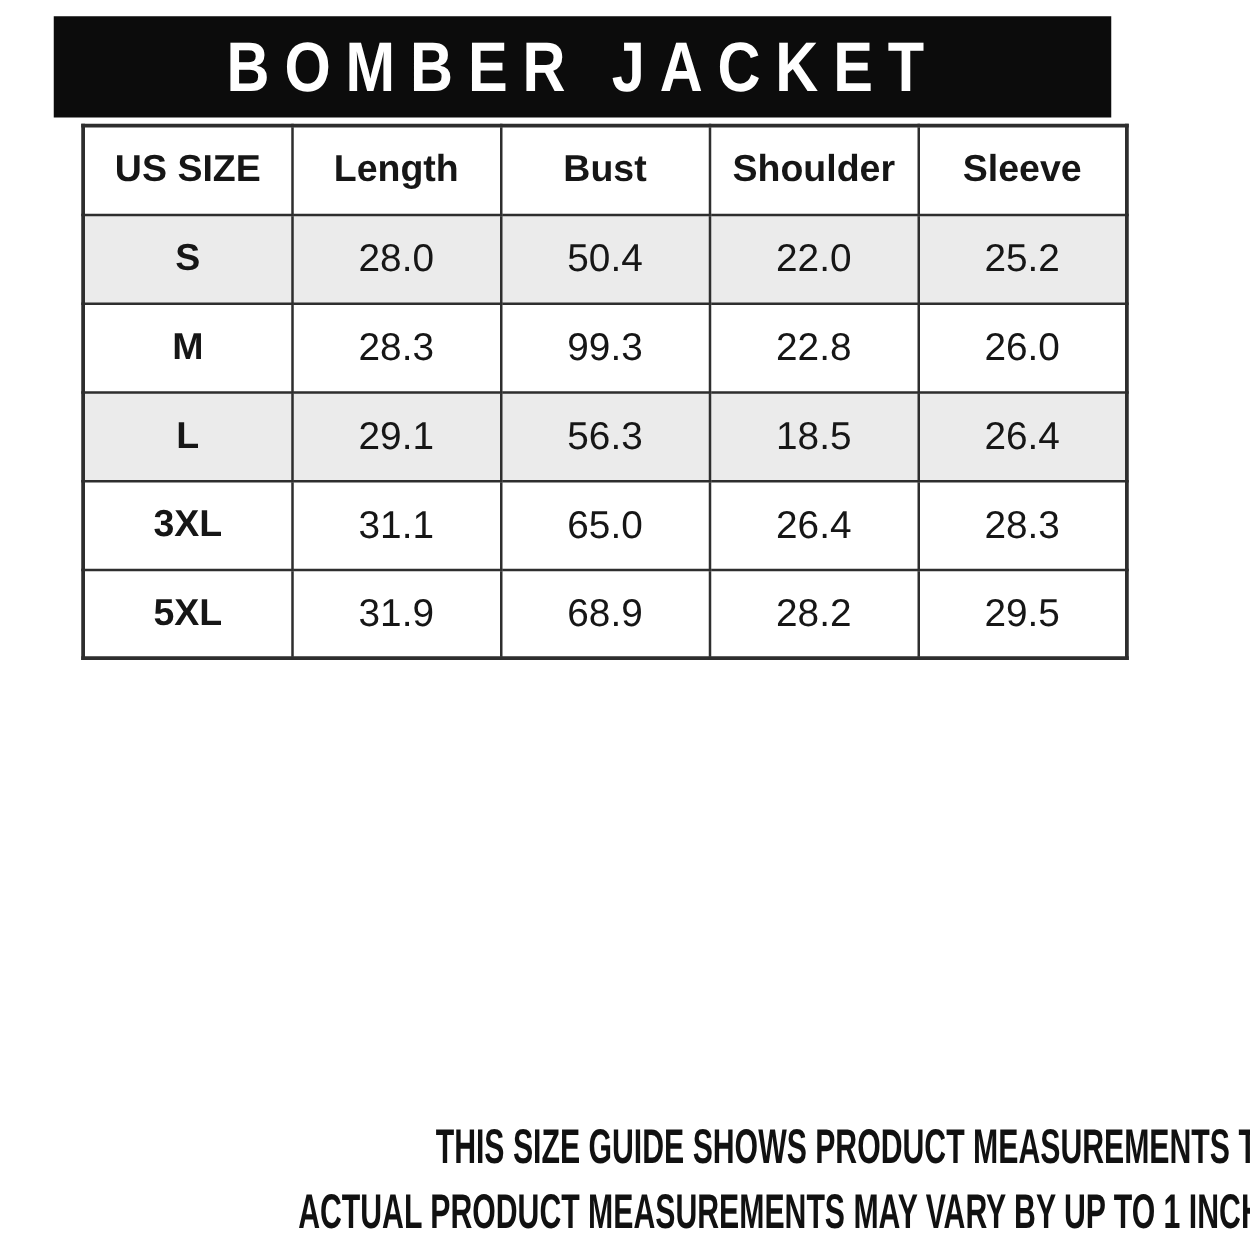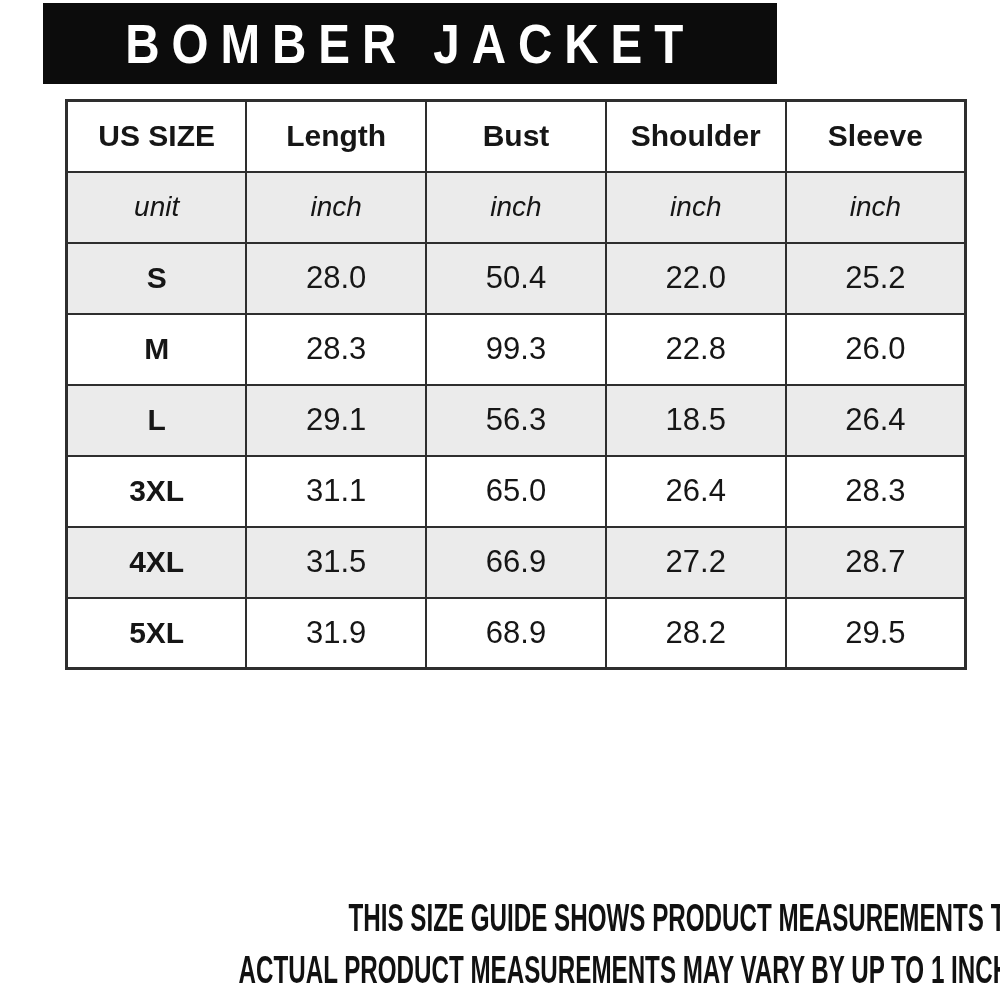--- a/index.html
+++ b/index.html
@@ -7,41 +7,41 @@
     width: 1000px; height: 1000px;
     background: #ffffff;
     font-family: "Liberation Sans", sans-serif;
     position: relative;
     overflow: hidden;
   }
 
   
   .title-bar {
     position: absolute;
-    left: 43px; top: 3px;
-    width: 734px; height: 81px;
+    left: 43px; top: 13px;
+    width: 846px; height: 81px;
     background: #0c0c0c;
     display: flex; align-items: center; justify-content: center;
   }
   .title-text {
     display: inline-block;
     color: #ffffff;
     font-size: 56px;
     font-weight: 700;
     letter-spacing: 14px;
     white-space: nowrap;
     transform: scaleX(0.85);
     transform-origin: center;
   }
 
   
   table.size-table {
     position: absolute;
     left: 65px; top: 99px;
-    width: 902px;
+    width: 838px;
     border-collapse: collapse;
     table-layout: fixed;
     border: 3px solid #2e2e2e;
   }
   .size-table th, .size-table td {
     border: 2px solid #2e2e2e;
     text-align: center;
     vertical-align: middle;
     height: 71px;
     background: #ffffff;
@@ -96,27 +96,20 @@
     <tr>
       <th>US SIZE</th>
       <th>Length</th>
       <th>Bust</th>
       <th>Shoulder</th>
       <th>Sleeve</th>
     </tr>
   </thead>
   <tbody>
     <tr class="stripe">
-      <td class="unit">unit</td>
-      <td class="unit">inch</td>
-      <td class="unit">inch</td>
-      <td class="unit">inch</td>
-      <td class="unit">inch</td>
-    </tr>
-    <tr class="stripe">
       <td class="size-label">S</td>
       <td class="value">28.0</td>
       <td class="value">50.4</td>
       <td class="value">22.0</td>
       <td class="value">25.2</td>
     </tr>
     <tr>
       <td class="size-label">M</td>
       <td class="value">28.3</td>
       <td class="value">99.3</td>
@@ -130,27 +123,20 @@
       <td class="value">18.5</td>
       <td class="value">26.4</td>
     </tr>
     <tr>
       <td class="size-label">3XL</td>
       <td class="value">31.1</td>
       <td class="value">65.0</td>
       <td class="value">26.4</td>
       <td class="value">28.3</td>
     </tr>
-    <tr class="stripe">
-      <td class="size-label">4XL</td>
-      <td class="value">31.5</td>
-      <td class="value">66.9</td>
-      <td class="value">27.2</td>
-      <td class="value">28.7</td>
-    </tr>
     <tr>
       <td class="size-label">5XL</td>
       <td class="value">31.9</td>
       <td class="value">68.9</td>
       <td class="value">28.2</td>
       <td class="value">29.5</td>
     </tr>
   </tbody>
 </table>
 

